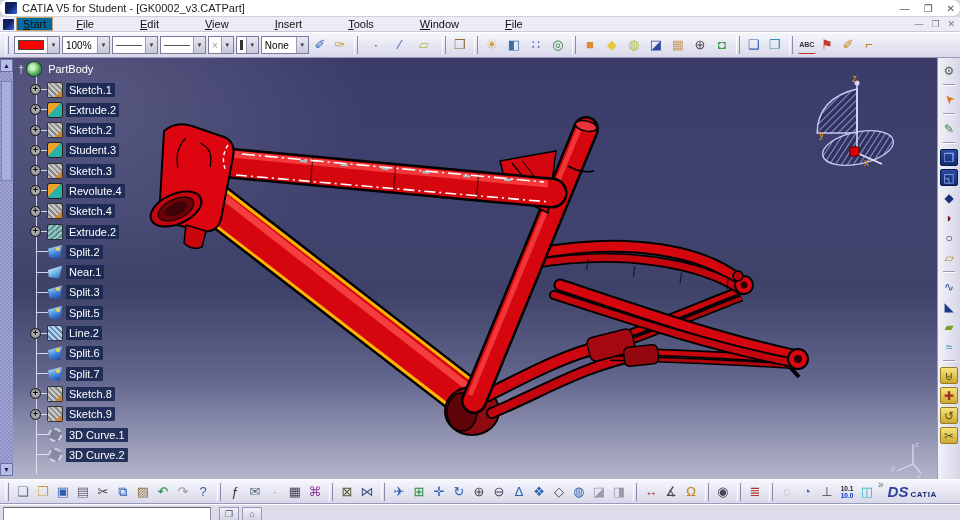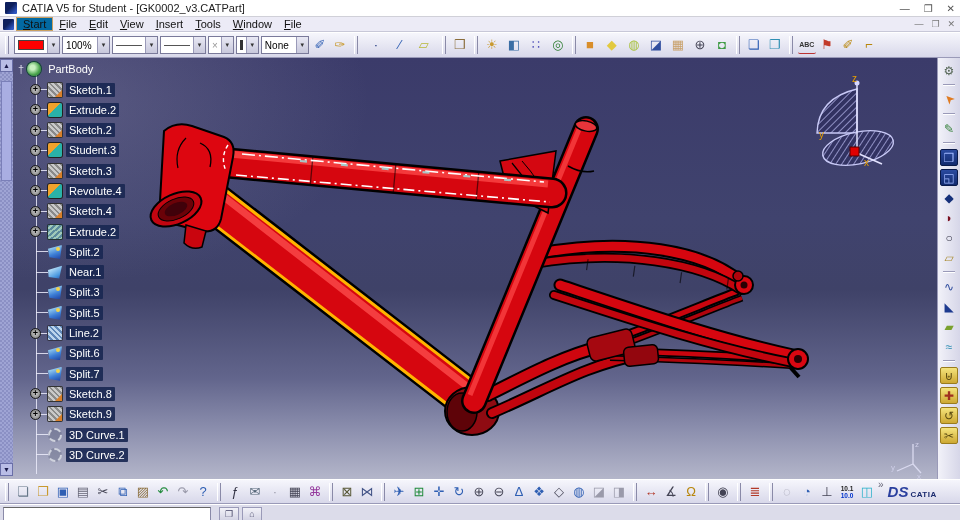--- a/index.html
+++ b/index.html
@@ -1,28 +1,28 @@
 <!DOCTYPE html>
 <html><head>
 <meta charset="utf-8">
 <style>
   html,body{margin:0;padding:0;width:960px;height:520px;overflow:hidden;
     font-family:"Liberation Sans",sans-serif;font-size:11px;background:#d6d6e4;color:#000;}
   *{box-sizing:border-box;}
 
   
-  .titlebar{height:17px;background:#ffffff;display:flex;align-items:center;padding:0 5px;gap:5px;border-bottom:1px solid #d0d0d8;}
+  .titlebar{height:17px;background:#ffffff;display:flex;align-items:center;padding:0 5px;gap:5px;border-bottom:1px solid #d0d0d8;border-radius:8px;}
   .app-icon{width:12px;height:12px;background:linear-gradient(135deg,#0d1f5c 45%,#2e55c0 85%);border-radius:1px;flex:0 0 auto;}
   .title-text{font-size:11px;color:#222;white-space:nowrap;}
   .win-controls{margin-left:auto;display:flex;gap:14px;color:#555;font-size:10px;}
   .win-controls span{cursor:default;}
 
   
   .menubar{height:15px;background:#ecebf6;display:flex;align-items:center;padding:0 3px;gap:2px;border-bottom:1px solid #c8c8d8;}
-  .menu-item{display:inline-block;padding:0 6px;color:#111;}
+  .menu-item{display:inline-block;padding:0 23px;color:#111;}
   .menu-item::first-letter{text-decoration:underline;}
   .menu-item.hl{background:#0369a1;border:1px solid #caa061;padding:0 6px;}
   .doc-controls{margin-left:auto;display:flex;gap:8px;color:#777;font-size:9px;padding-right:2px;}
 
   
   .toolbar,.bottombar{background:linear-gradient(#f6f6fc,#d8d8ea);display:flex;align-items:center;
     border-top:1px solid #fff;border-bottom:1px solid #9a9ab8;padding:0 2px;gap:2px;}
   .toolbar{height:26px;}
   .bottombar{height:25px;}
   .grip{width:4px;height:18px;border-left:1px solid #ffffff;border-right:1px solid #8a8aa8;margin:0 3px;flex:0 0 auto;}

